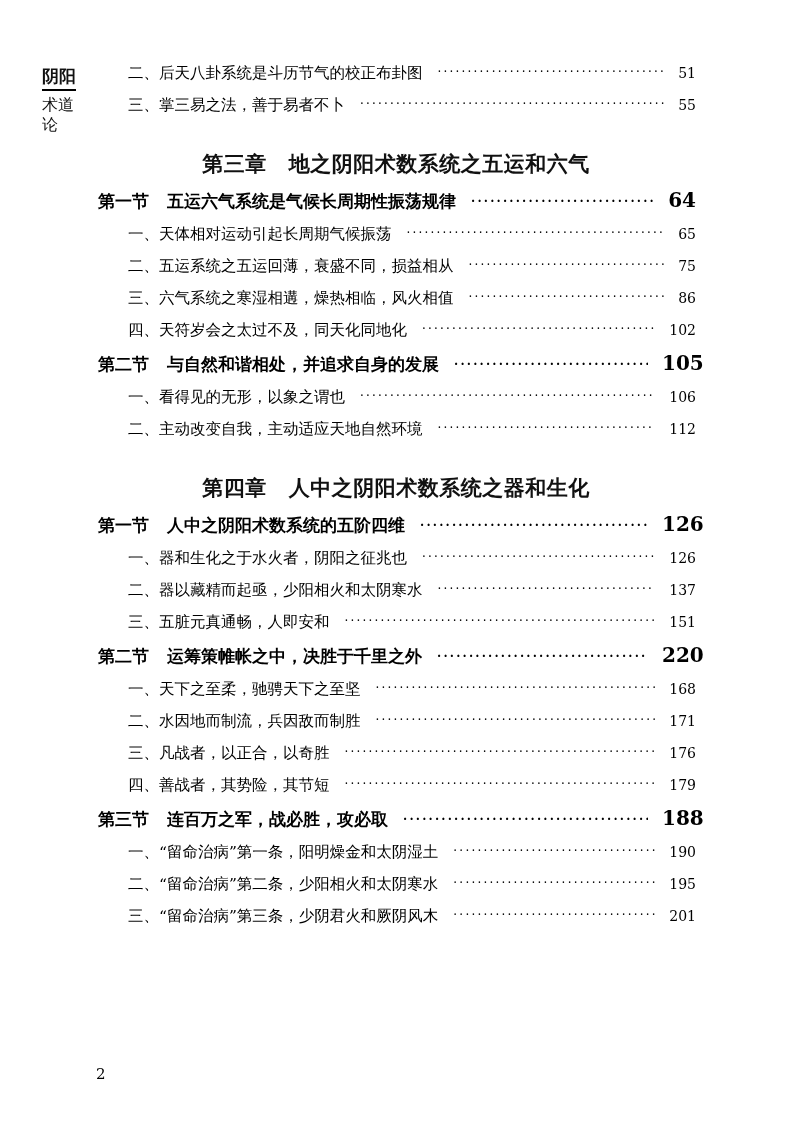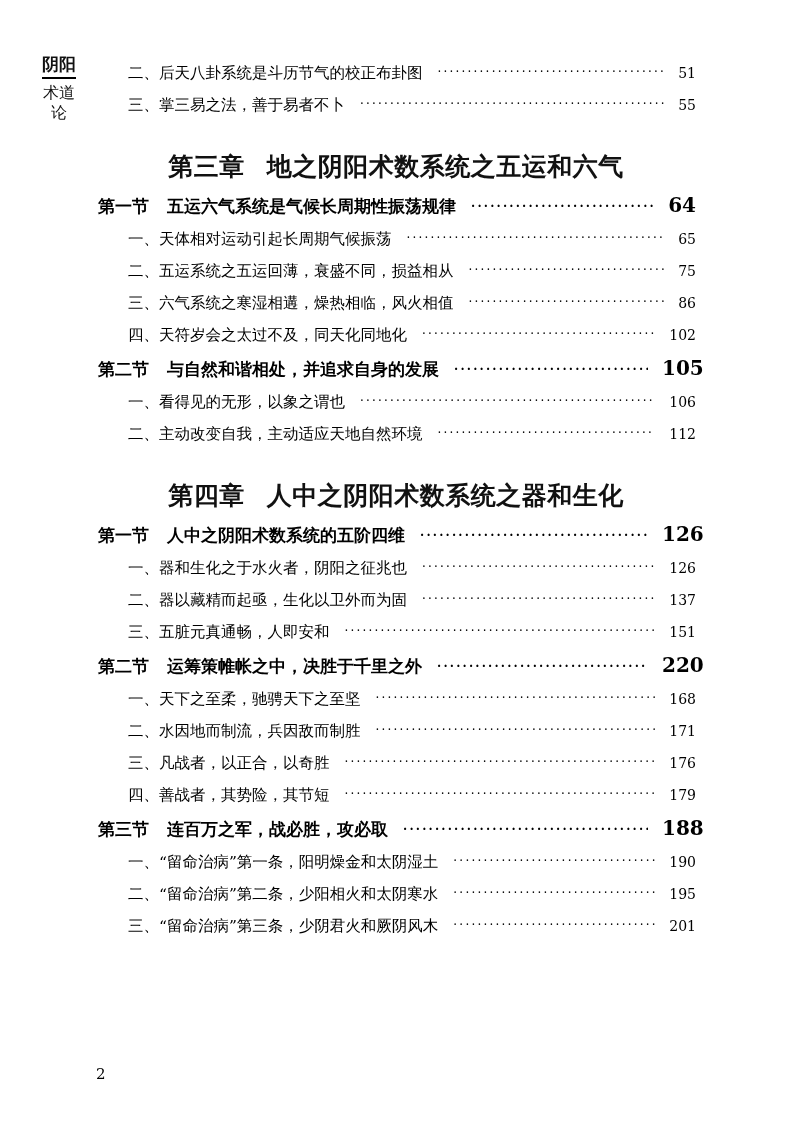--- a/index.html
+++ b/index.html
@@ -19,23 +19,23 @@
     position: relative;
     width: 800px;
     height: 1129px;
     box-sizing: border-box;
   }
 
   
   .side-title {
     position: absolute;
     left: 42px;
-    top: 56px;
+    top: 68px;
     width: 34px;
-    text-align: center;
+    text-align: left;
     line-height: 1.05;
   }
   .side-title .big {
     font-family: "DejaVu Serif", "Liberation Serif", serif;
     font-weight: bold;
     font-size: 17px;
     letter-spacing: 0px;
     display: block;
     border-bottom: 2px solid #000;
     padding-bottom: 3px;
@@ -110,21 +110,21 @@
   .lvl-item .page-no {
     font-size: 14px;
     width: 34px;
   }
 
   
   .chapter {
     text-align: center;
     font-family: "DejaVu Serif", "Liberation Serif", serif;
     font-weight: bold;
-    font-size: 25px;
+    font-size: 21px;
     margin-top: 34px;
     margin-bottom: 10px;
     letter-spacing: 0.5px;
   }
   .chapter .ch-name {
     margin-left: 22px;
   }
 
   .page-number {
     position: absolute;
@@ -202,21 +202,21 @@
         <span class="label"><span>第一节</span><span class="sec-name">人中之阴阳术数系统的五阶四维</span></span>
         <span class="dots">·······························································································</span>
         <span class="page-no">126</span>
       </div>
       <div class="toc-line lvl-item">
         <span class="label">一、器和生化之于水火者，阴阳之征兆也</span>
         <span class="dots">·······························································································</span>
         <span class="page-no">126</span>
       </div>
       <div class="toc-line lvl-item">
-        <span class="label">二、器以藏精而起亟，生化以卫外而为固</span>
+        <span class="label">二、器以藏精而起亟，少阳相火和太阴寒水</span>
         <span class="dots">·······························································································</span>
         <span class="page-no">137</span>
       </div>
       <div class="toc-line lvl-item">
         <span class="label">三、五脏元真通畅，人即安和</span>
         <span class="dots">·······························································································</span>
         <span class="page-no">151</span>
       </div>
       <div class="toc-line lvl-section">
         <span class="label"><span>第二节</span><span class="sec-name">运筹策帷帐之中，决胜于千里之外</span></span>

